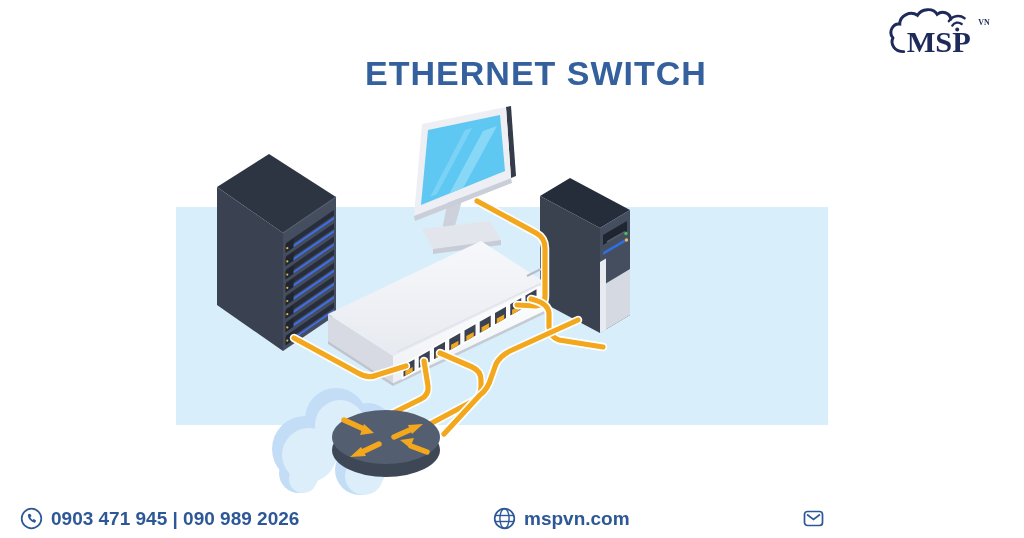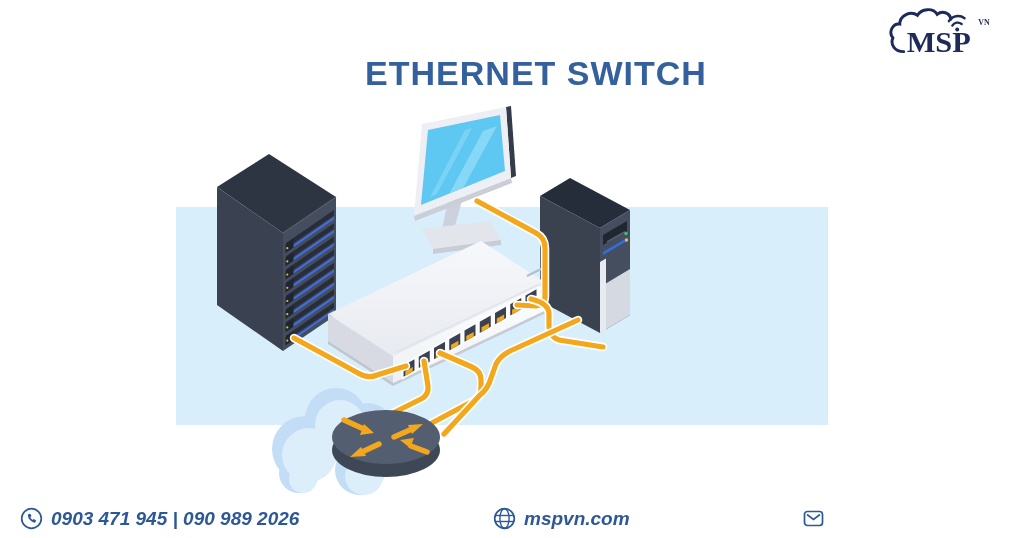--- a/index.html
+++ b/index.html
@@ -3,21 +3,21 @@
 <meta charset="utf-8">
 <style>
   html,body{margin:0;padding:0;}
   .page{position:relative;width:1024px;height:538px;background:#ffffff;overflow:hidden;
         font-family:"Liberation Sans",sans-serif;}
   .title{position:absolute;top:54px;left:0;width:100%;text-align:center;
          font-size:34px;font-weight:800;letter-spacing:1px;color:#34619d;padding-left:24px;}
   .logo{position:absolute;top:6px;right:28px;}
   .illustration{position:absolute;top:0;left:0;}
   .footer-item{position:absolute;bottom:8px;display:flex;align-items:center;gap:8px;
-               color:#2d5897;font-weight:bold;font-size:19px;font-style:italic;}
+               color:#2d5897;font-weight:bold;font-size:19px;}
   .footer-item .ic{display:block;}
   .f-phone{left:20px;}
   .f-web{left:493px;}
   .f-mail{left:802px;}
 </style>
 </head>
 <body>
 
 <div class="page">
 

